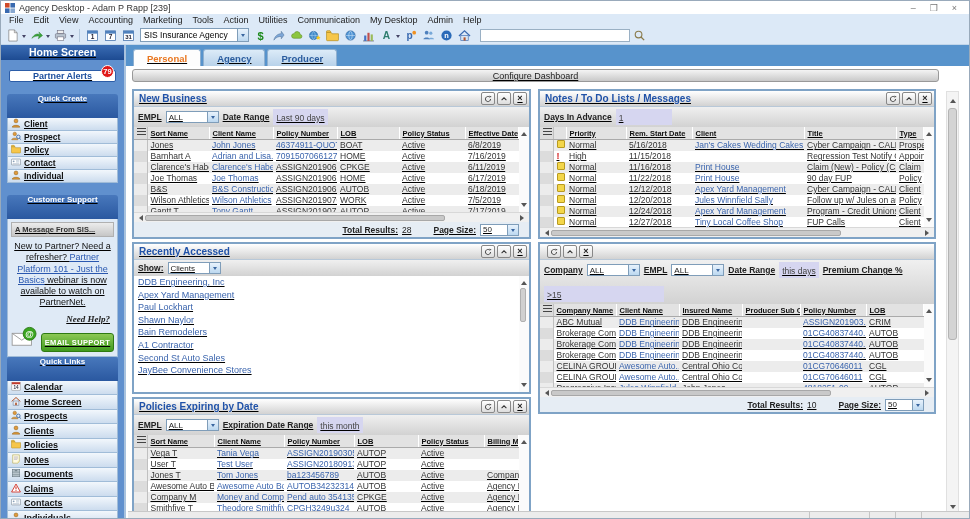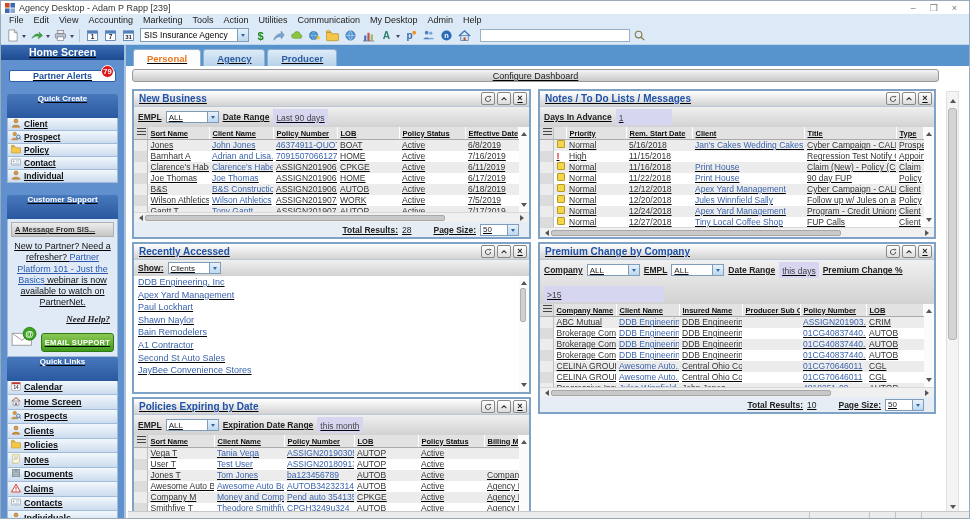--- a/index.html
+++ b/index.html
@@ -884,21 +884,20 @@
             <div class="hscroll">
                 <span class="tri-l"></span>
                 <span class="h-thumb" style="width:290px"></span>
                 <span style="flex:1"></span>
                 <span class="tri-r"></span>
               </div>
           </div>
 
           <div class="panel" style="height:172px">
             <div class="p-head">
-              <span class="p-title">Premium Change by Company</span>
               <button class="p-btn">
                   <svg viewBox="0 0 10 10">
                     <path d="M8.2 5a3.2 3.2 0 1 1-1-2.3" fill="none" stroke="#333" stroke-width="1.1"></path>
                     <path d="M6.8.6l.5 2.3 2.3-.5z" fill="#333"></path>
                   </svg>
                 </button>
               <button class="p-btn">
                   <svg viewBox="0 0 10 10">
                     <path d="M2 6.5L5 3.5l3 3" fill="none" stroke="#333" stroke-width="1.3"></path>
                   </svg>

